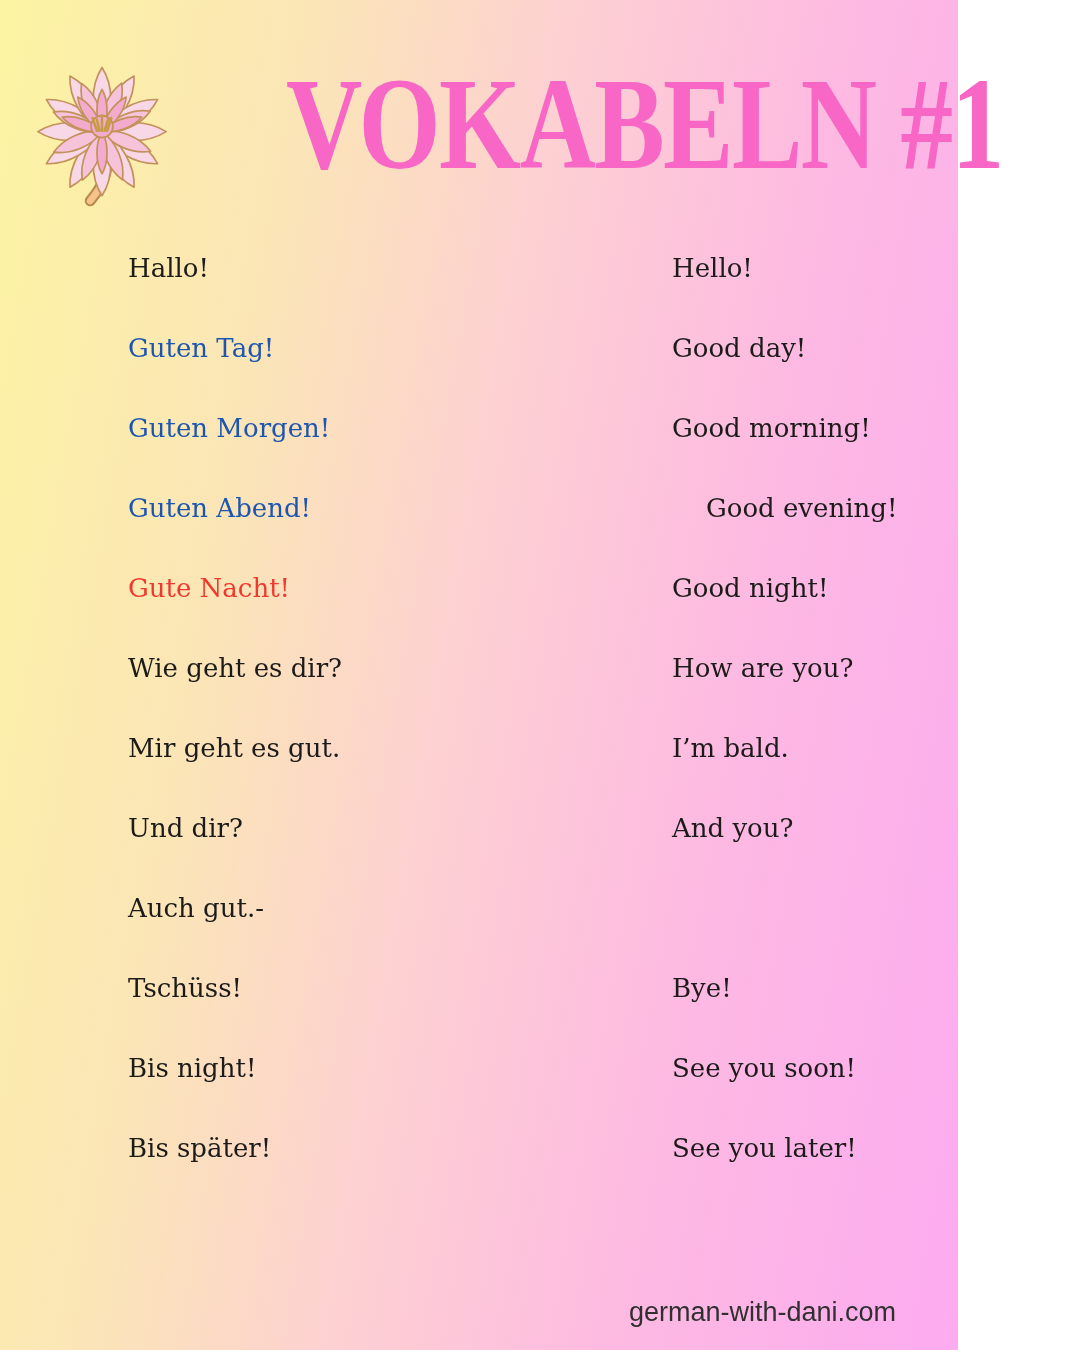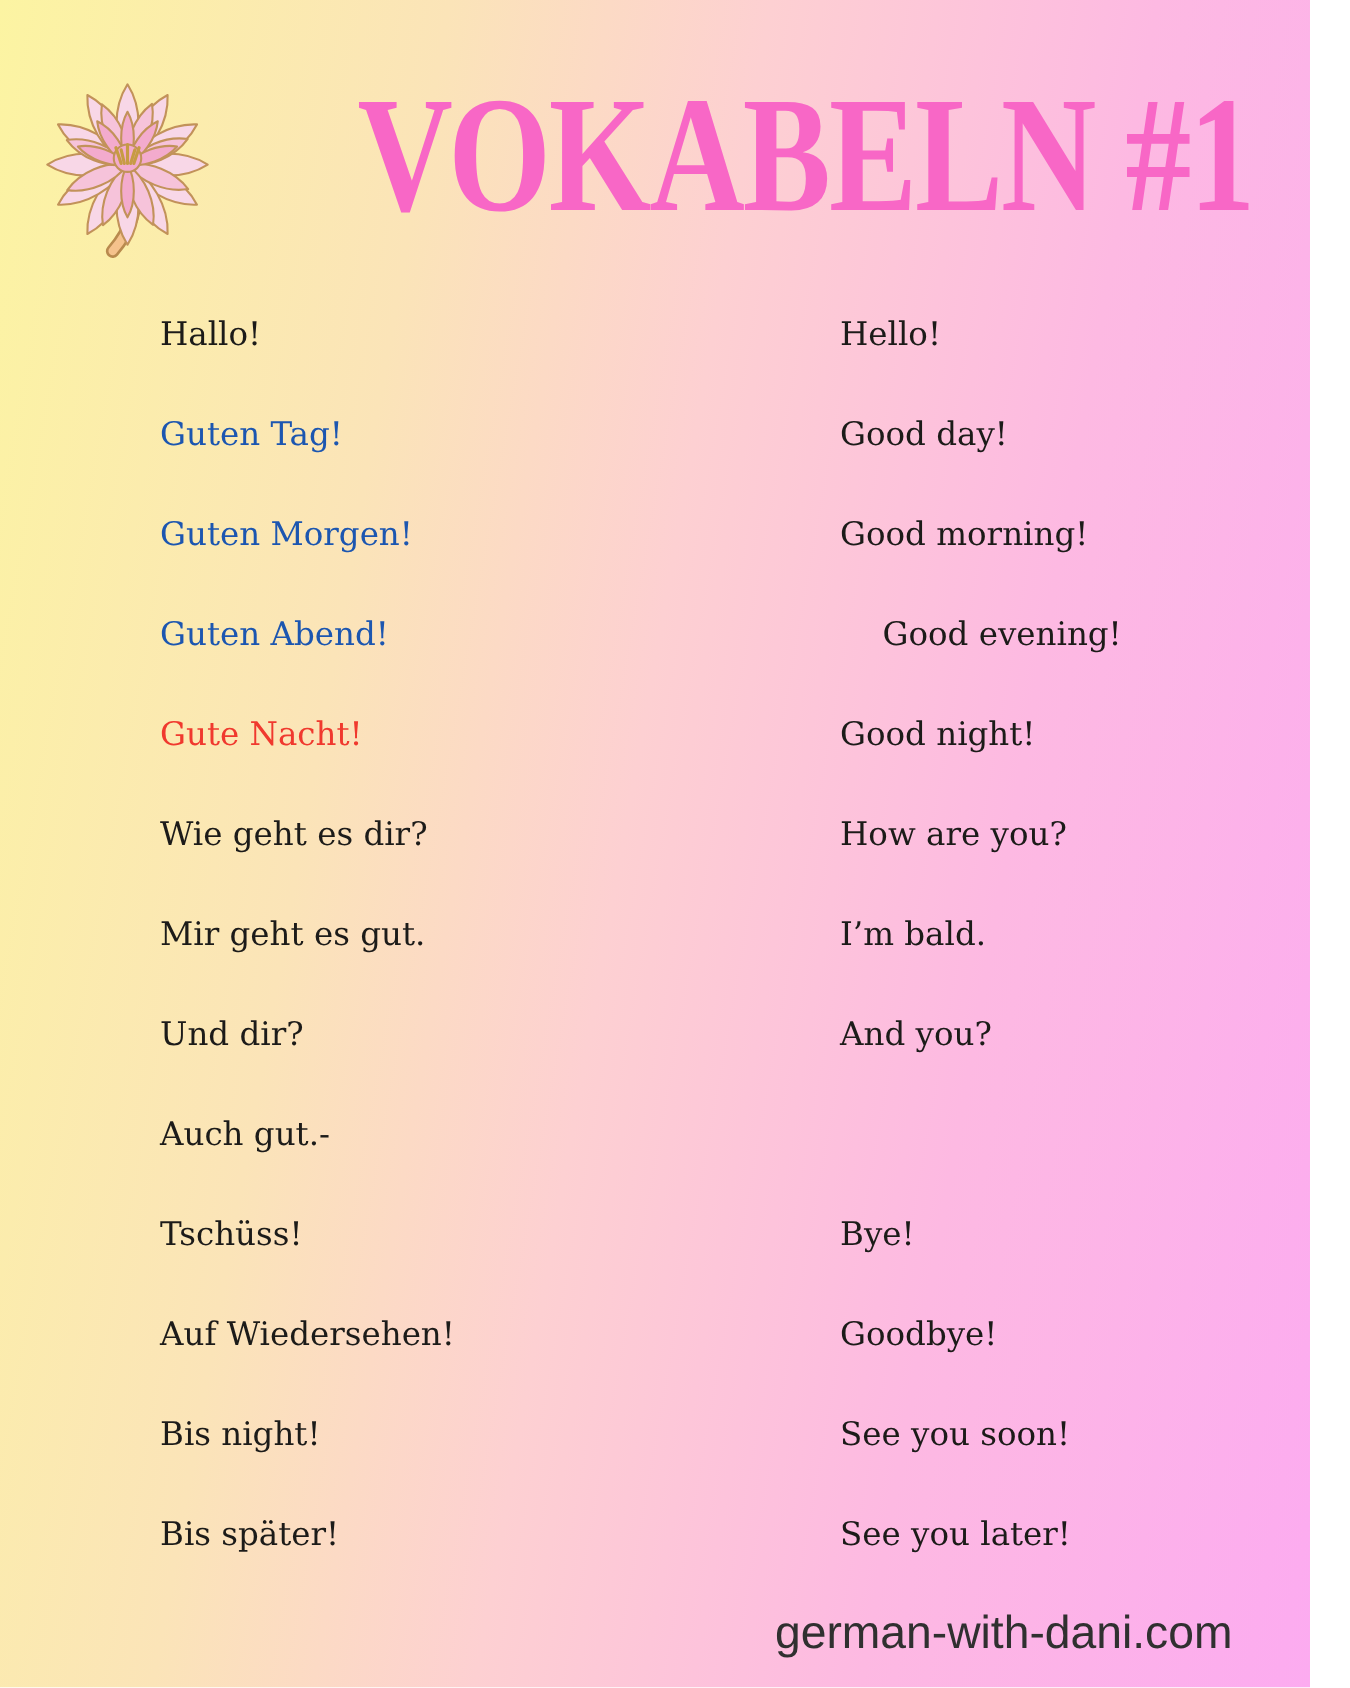--- a/index.html
+++ b/index.html
@@ -4,21 +4,21 @@
 <style>
   html, body { margin: 0; padding: 0; }
   body {
     width: 1080px;
     height: 1350px;
     overflow: hidden;
     font-family: "DejaVu Serif", serif;
   }
   .page {
     position: relative;
-    width: 1048px;
+    width: 958px;
     height: 1350px;
     
     background: #fdd0d5;
   }
   .flower {
     position: absolute;
     left: 26px;
     top: 56px;
     width: 152px;
     height: 158px;
@@ -56,21 +56,21 @@
     line-height: 1;
     white-space: nowrap;
   }
   .phrase.de { left: 128px; }
   .phrase.en { left: 672px; }
   .footer {
     position: absolute;
     right: 62px;
     bottom: 22px;
     font-family: "Liberation Sans", sans-serif;
-    font-size: 37px;
+    font-size: 27px;
     line-height: 1.2;
   }
 </style>
 </head>
 <body>
 
 <div class="page" style="background: linear-gradient(100deg, rgb(252, 244, 162) 0%, rgb(251, 228, 184) 28%, rgb(253, 208, 210) 48%, rgb(253, 185, 226) 72%, rgb(252, 171, 240) 100%);">
 
   <svg class="flower" viewBox="0 0 180 180" xmlns="http://www.w3.org/2000/svg" aria-hidden="true">
 
@@ -167,24 +167,20 @@
 
   <div class="vocab-row">
     <span class="phrase de" style="color: rgb(28, 27, 25);">Auch gut.-</span>
   </div>
 
   <div class="vocab-row">
     <span class="phrase de" style="color: rgb(28, 27, 25);">Tschüss!</span>
     <span class="phrase en" style="color: rgb(28, 27, 25);">Bye!</span>
   </div>
 
-  <div class="vocab-row">
-    <span class="phrase de" style="color: rgb(28, 27, 25);">Auf Wiedersehen!</span>
-    <span class="phrase en" style="color: rgb(28, 27, 25);">Goodbye!</span>
-  </div>
 
   <div class="vocab-row">
     <span class="phrase de" style="color: rgb(28, 27, 25);">Bis night!</span>
     <span class="phrase en" style="color: rgb(28, 27, 25);">See you soon!</span>
   </div>
 
   <div class="vocab-row">
     <span class="phrase de" style="color: rgb(28, 27, 25);">Bis später!</span>
     <span class="phrase en" style="color: rgb(28, 27, 25);">See you later!</span>
   </div>

